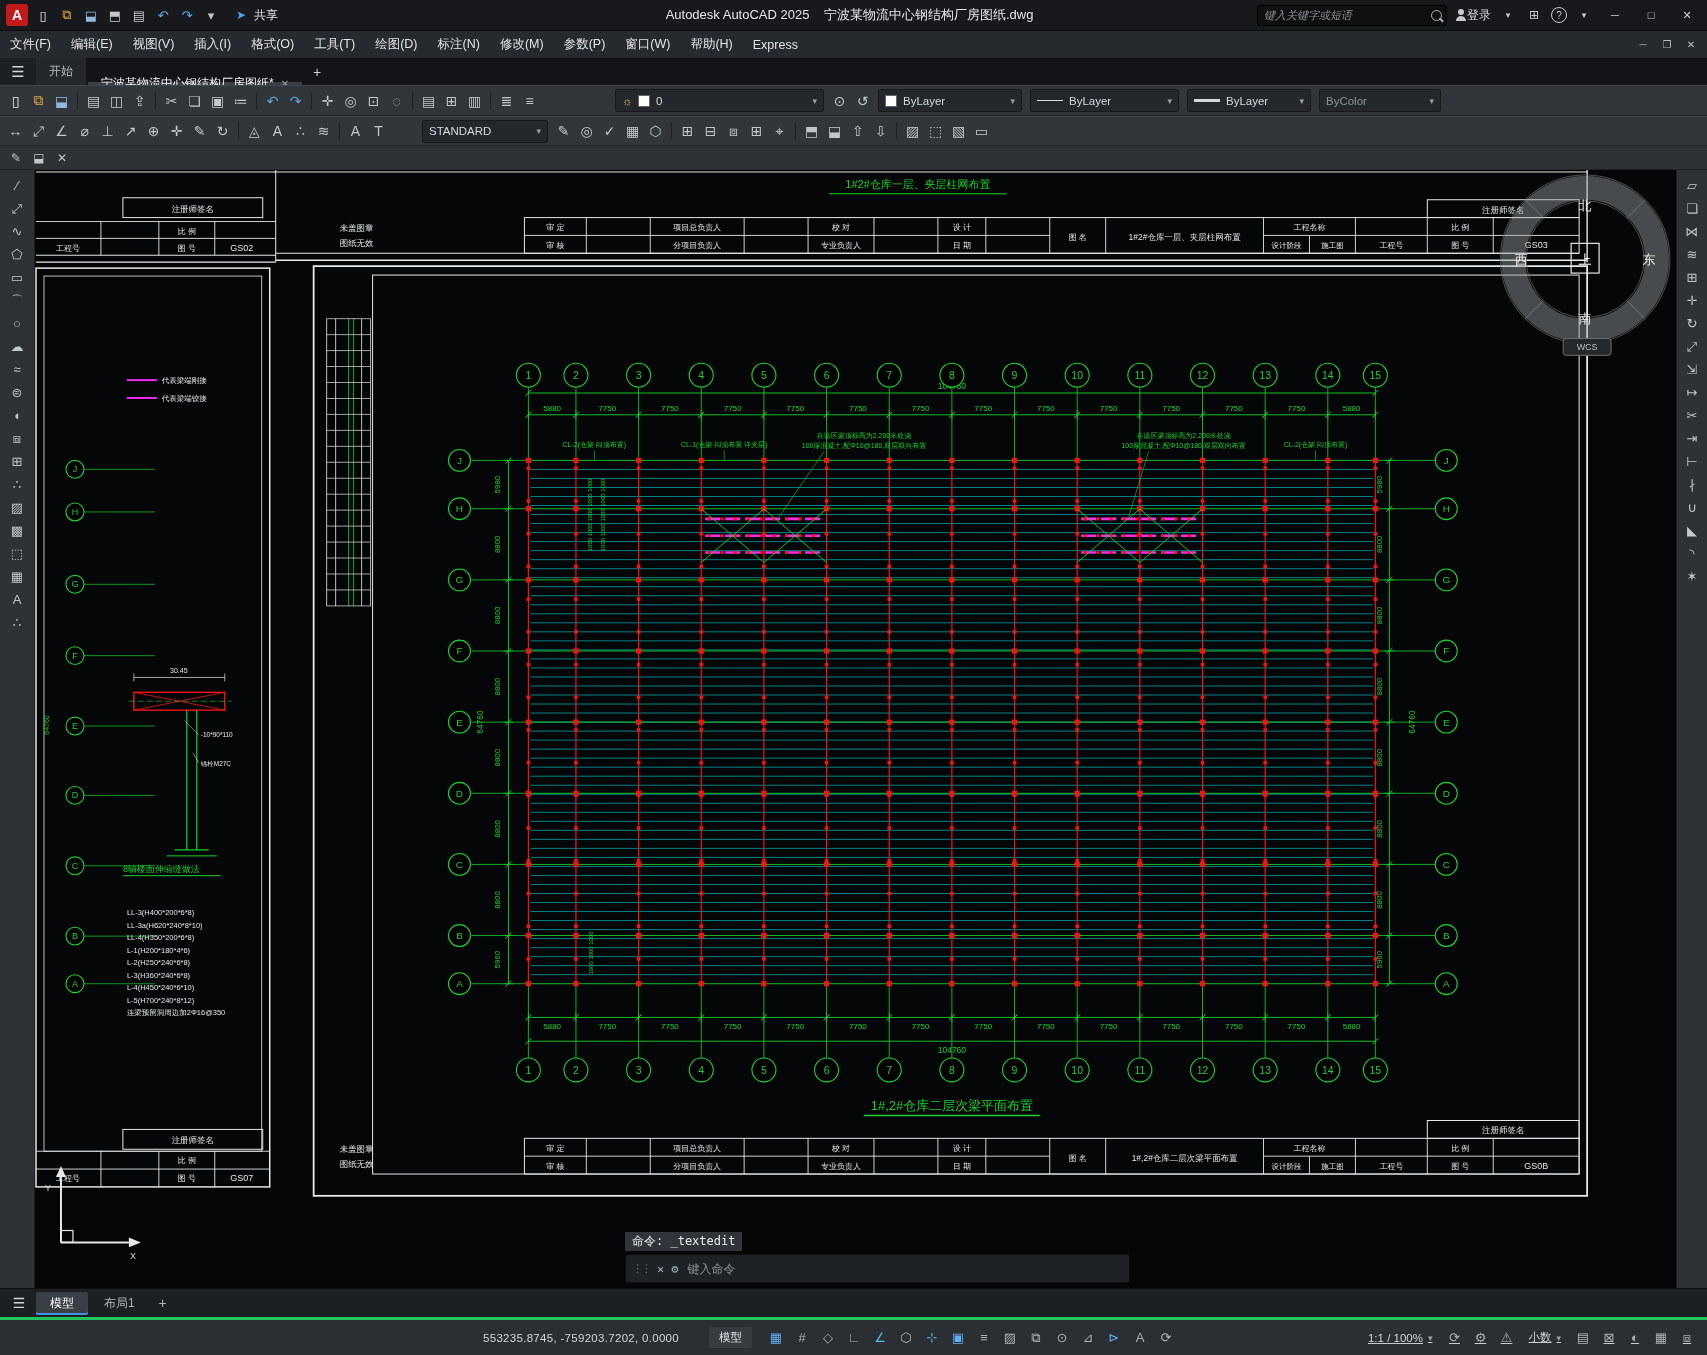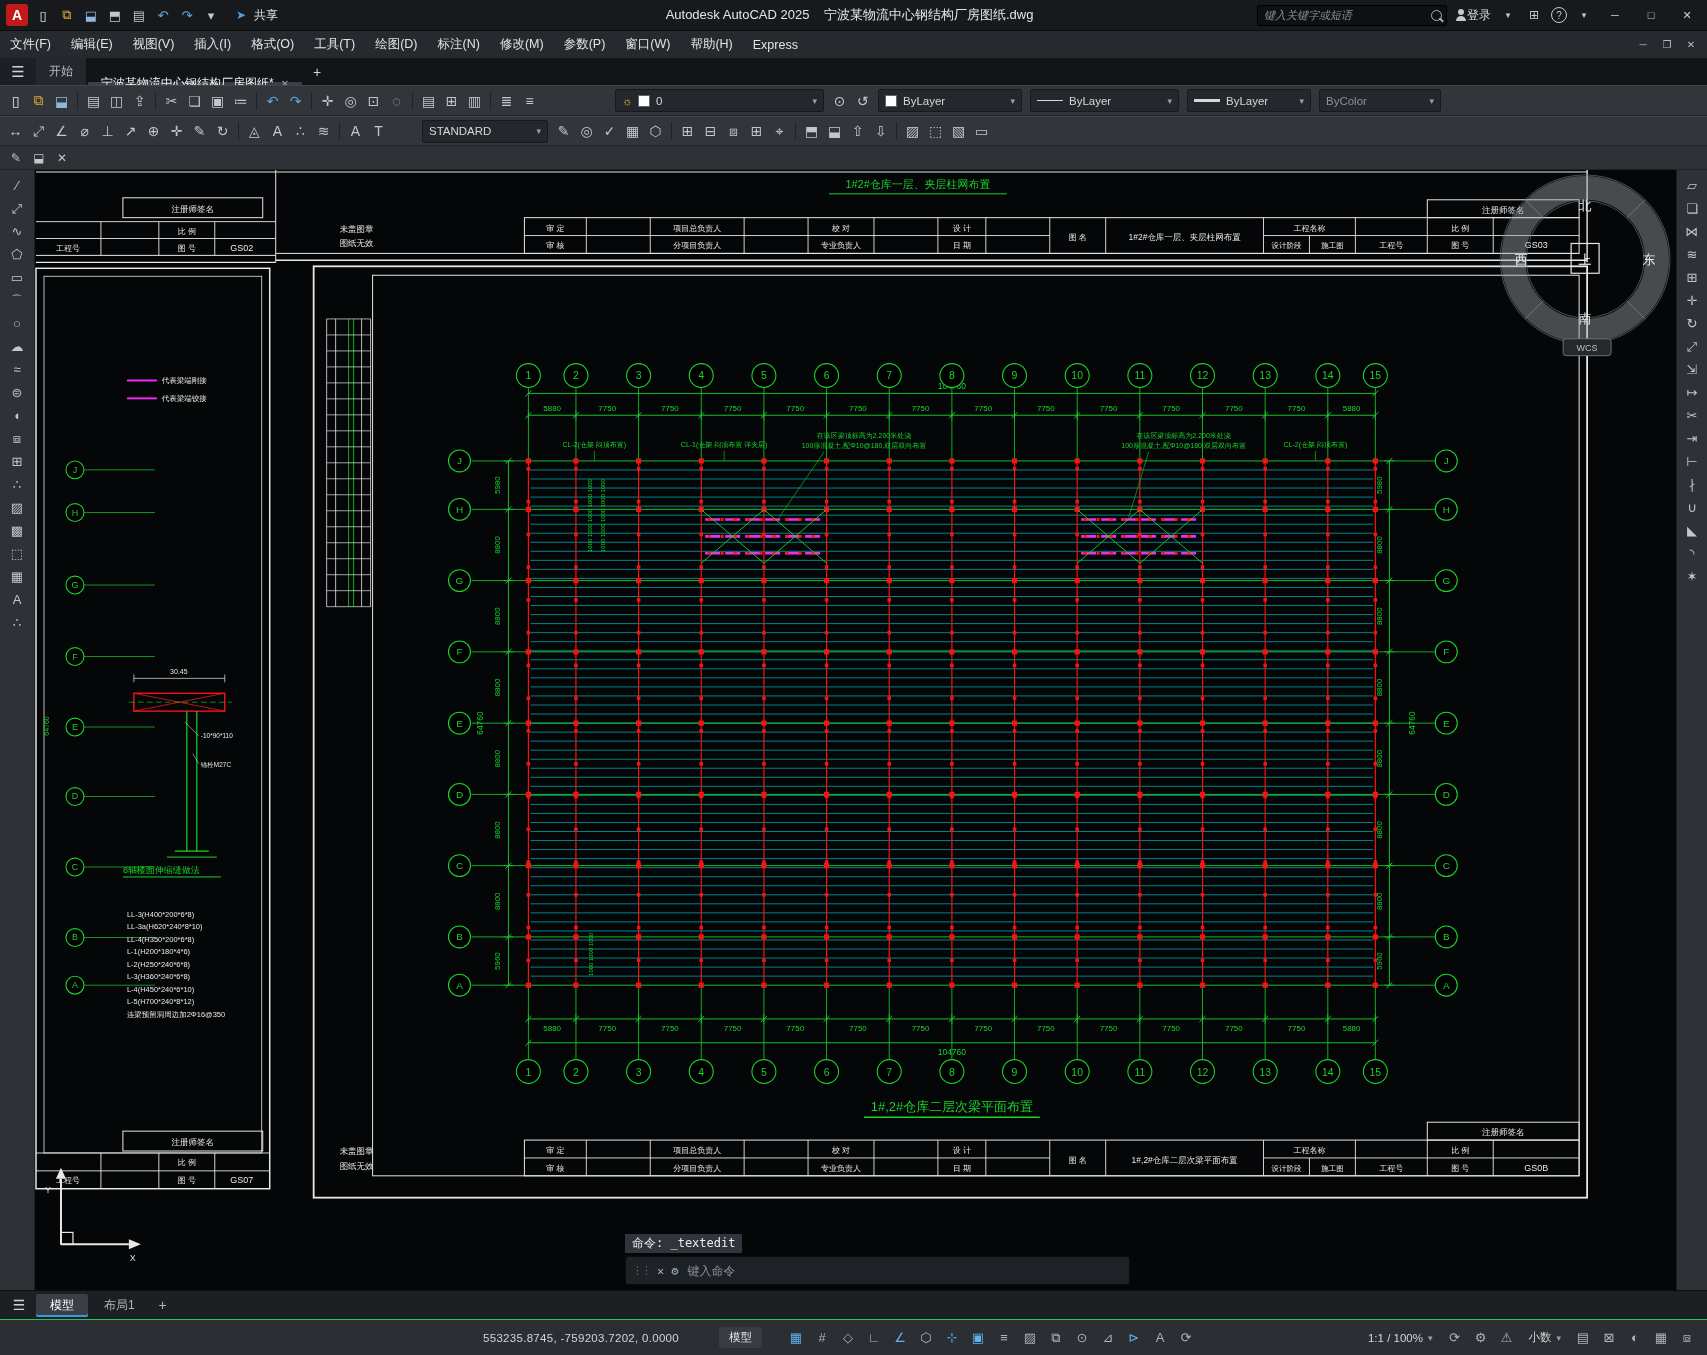--- a/index.html
+++ b/index.html
@@ -72,28 +72,28 @@
   .cmdico{color:#9fb6c6;font-size:12px;}
   .cmd-inputbar input{flex:1;background:transparent;border:none;outline:none;color:#d5d8da;font-family:inherit;font-size:12px;}
   .cmd-inputbar input::placeholder{color:#8d9298;}
   
   .layoutbar{height:28px;background:#1d2023;border-top:1px solid #0c0d0e;display:flex;align-items:center;gap:2px;padding-left:4px;flex:0 0 auto;color:#aeb3b8;font-size:12px;}
   .lt-ham{width:30px;text-align:center;font-size:14px;color:#cfd3d6;}
   .ltab{padding:3px 14px;border-radius:2px;}
   .ltab.active{background:#3a3f45;color:#fff;box-shadow:inset 0 -2px 0 #3d96e0;}
   .lt-plus{width:24px;text-align:center;font-size:14px;}
   
-  .statusbar{height:35px;background:#2b2e32;border-top:1px solid #22c55e;display:flex;align-items:center;font-size:11.5px;color:#c7cbd0;padding:0 8px;gap:12px;flex:0 0 auto;}
+  .statusbar{height:35px;background:#2b2e32;border-top:3px solid #22c55e;display:flex;align-items:center;font-size:11.5px;color:#c7cbd0;padding:0 8px;gap:2px;flex:0 0 auto;}
   .coords{margin-left:475px;letter-spacing:.3px;color:#d2d5d8;}
   .sb-model{margin-left:28px;padding:3px 10px;background:#383c41;border-radius:2px;color:#e4e6e8;}
   .sbi{width:24px;height:22px;display:flex;align-items:center;justify-content:center;font-size:13px;color:#aeb3b8;border-radius:2px;}
   .sbi.active{color:#5fb2f2;}
   .sb-label{display:flex;align-items:center;gap:5px;padding:3px 8px;color:#d2d5d8;}
   .sb-label .caret{font-size:9px;color:#9aa0a5;}
-  .sb-right{margin-left:auto;display:flex;align-items:center;gap:2px;}
+  .sb-right{margin-left:auto;display:flex;align-items:center;gap:2px;text-decoration:underline;}
 </style>
 </head>
 <body>
 
 <div id="app">
 
   <div class="titlebar">
     <div class="acad-logo">A</div>
     <div class="qat" id="qat">
         <div class="tbi" style="color: rgb(228, 230, 232);">▯</div>

